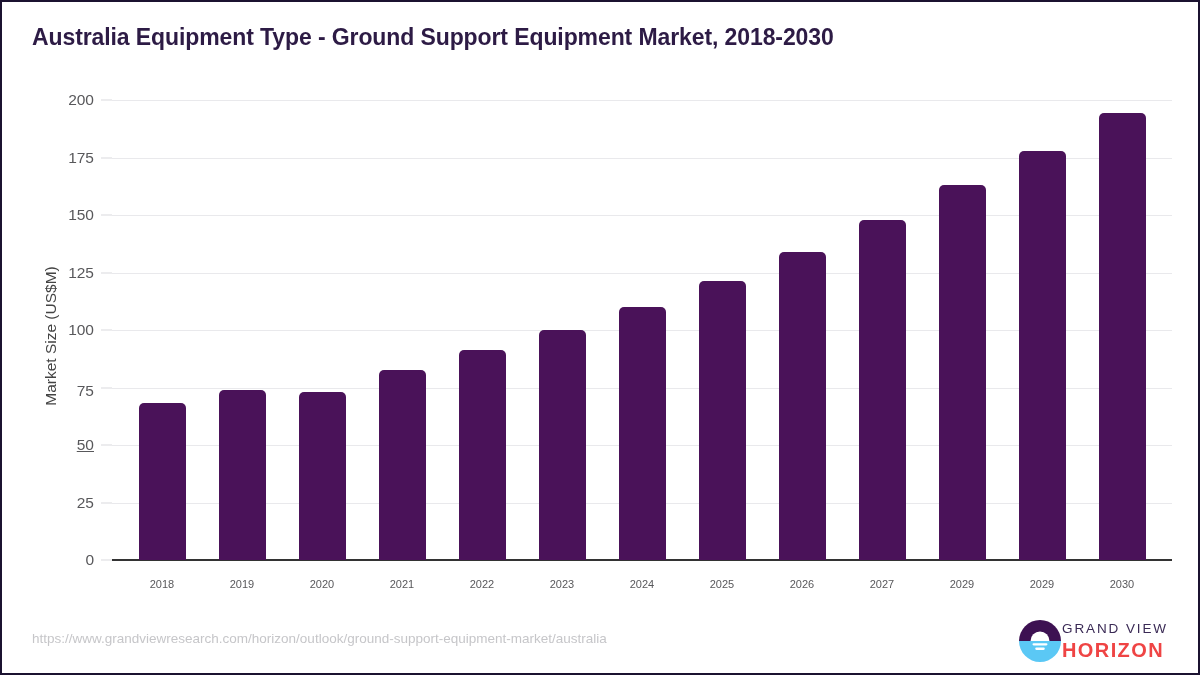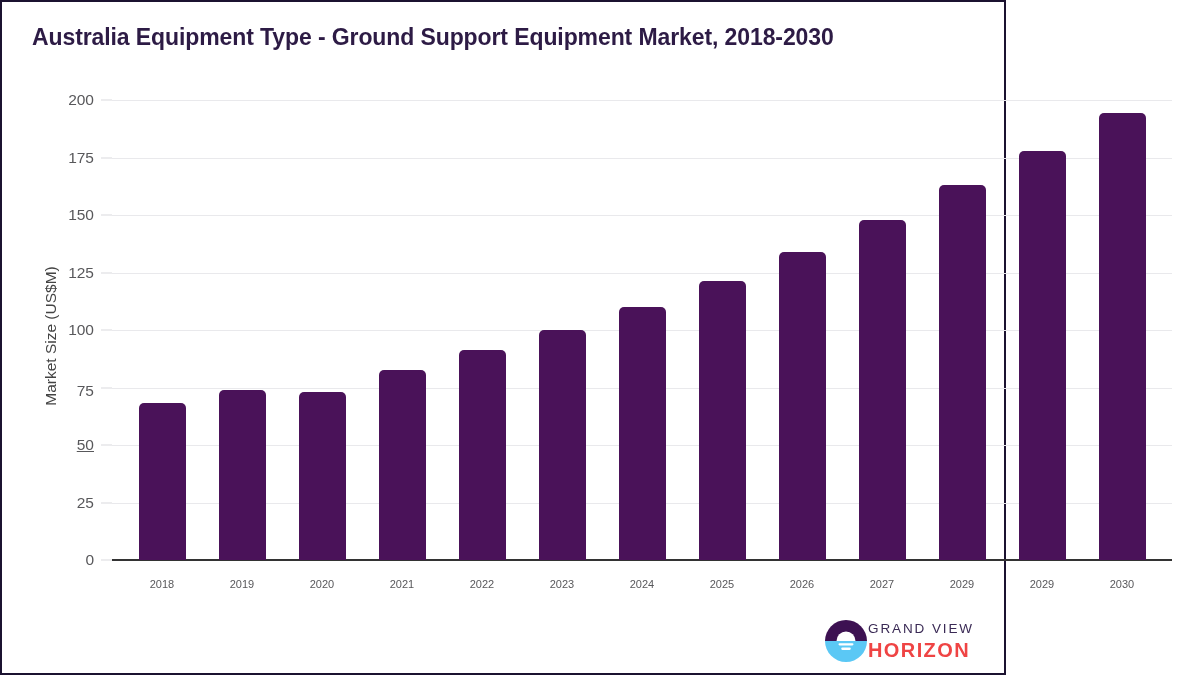--- a/index.html
+++ b/index.html
@@ -5,21 +5,21 @@
   * { box-sizing: border-box; }
   html, body {
     margin: 0; padding: 0;
     background: #ffffff;
   }
   body {
     width: 1200px; height: 675px;
     font-family: "Liberation Sans", sans-serif;
     overflow: hidden;
   }
-  #page { position: relative; width: 1006px; height: 675px; background: #fff; border: 2px solid #1b1230; }
+  #page { position: relative; width: 1200px; height: 675px; background: #fff; border: 2px solid #1b1230; }
 
   
   #chart-title {
     position: absolute;
     left: 30px; top: 22px;
     font-size: 23px;
     font-weight: bold;
     color: #2d1b45;
     letter-spacing: -0.1px;
     white-space: nowrap;
@@ -240,20 +240,21 @@
       <div class="xtick-slot">2023</div>
       <div class="xtick-slot">2024</div>
       <div class="xtick-slot">2025</div>
       <div class="xtick-slot">2026</div>
       <div class="xtick-slot">2027</div>
       <div class="xtick-slot">2029</div>
       <div class="xtick-slot">2029</div>
       <div class="xtick-slot">2030</div>
     </div>
 
+  <div id="source-url">https://www.grandviewresearch.com/horizon/outlook/ground-support-equipment-market/australia</div>
 
   <div id="brand-logo">
     <svg id="brand-mark" viewBox="0 0 44 44">
       <defs>
         <clipPath id="circ">
             <circle cx="22" cy="22" r="21"></circle>
           </clipPath>
       </defs>
       <g clip-path="url(#circ)">
         <rect x="0" y="0" width="44" height="22" fill="#3d1152"></rect>

